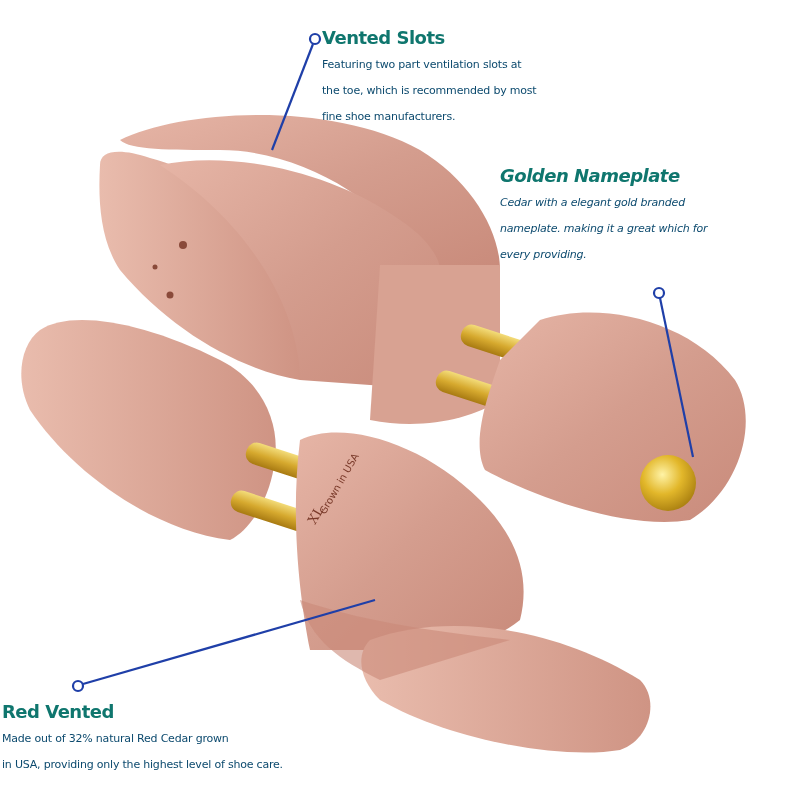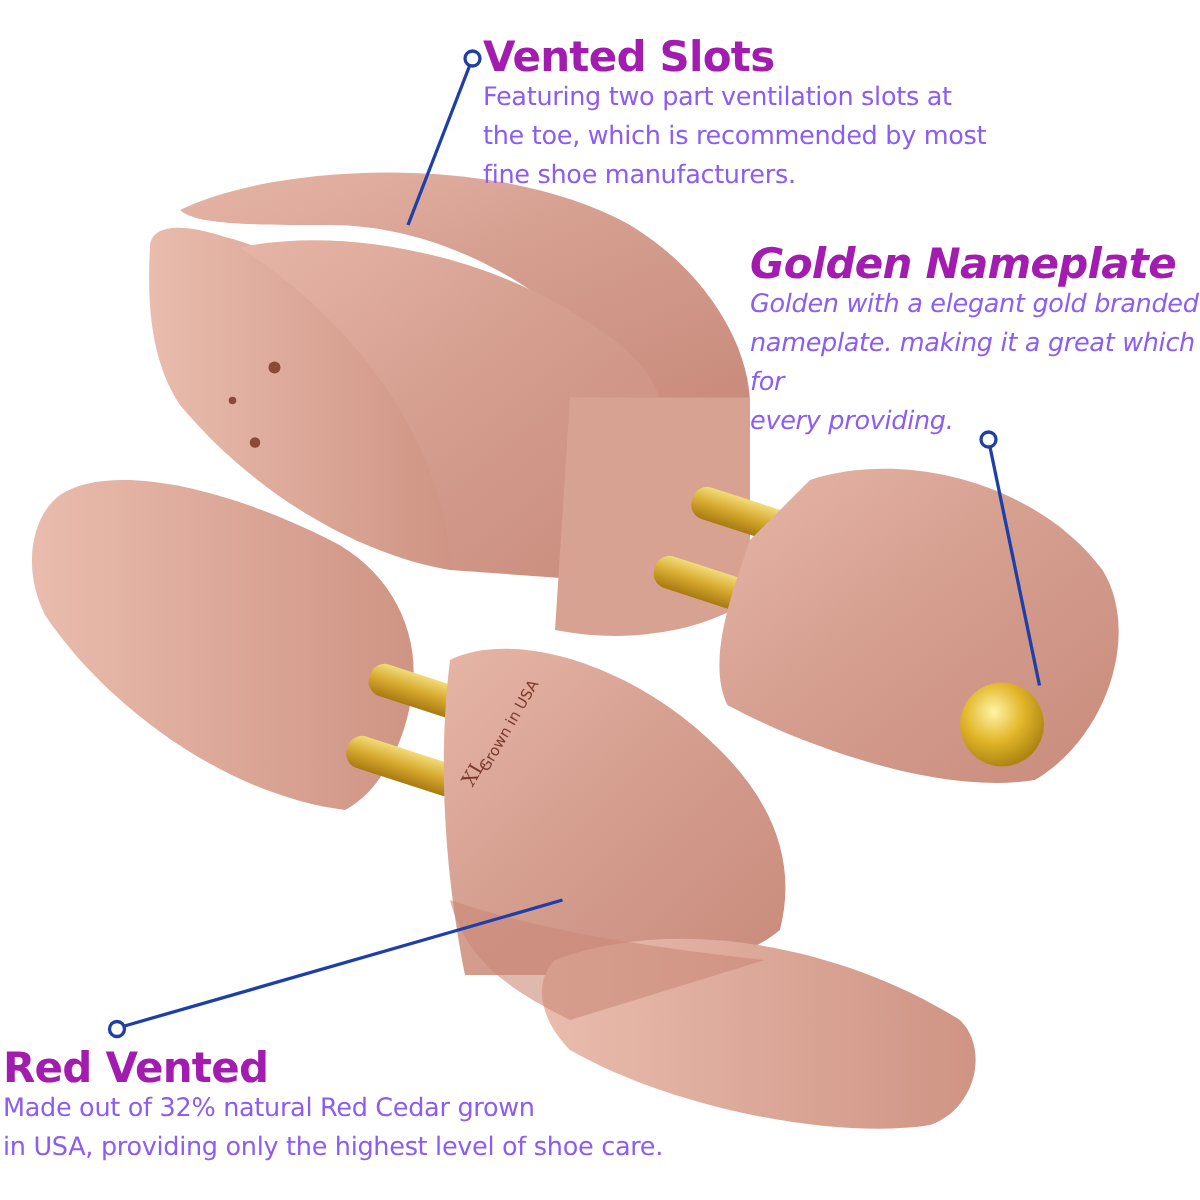--- a/index.html
+++ b/index.html
@@ -1,20 +1,20 @@
 <!DOCTYPE html>
 <html><head>
 <meta charset="utf-8">
 <style>
   html, body { margin:0; padding:0; background:#ffffff; }
   body { width:800px; height:800px; position:relative; overflow:hidden; font-family:"DejaVu Sans", sans-serif; }
   .stage { position:absolute; inset:0; }
   .callout { position:absolute; color:#1d3fa0; }
-  .callout .title { font-weight:bold; color:#a21caf; font-size:28px; letter-spacing:-0.5px; line-height:28px; }
-  .callout .desc { font-size:17px; line-height:26px; color:#8b5cf6; letter-spacing:-0.2px; }
+  .callout .title { font-weight:bold; color:#0f766e; font-size:18px; letter-spacing:-0.5px; line-height:28px; }
+  .callout .desc { font-size:11px; line-height:26px; color:#0c4a6e; letter-spacing:-0.2px; }
   svg.art { position:absolute; left:0; top:0; }
 </style>
 </head>
 <body>
 
 <div class="stage">
 
   <svg class="art" width="800" height="800" viewBox="0 0 800 800">
     <defs>
       <linearGradient id="wood" x1="0" y1="0" x2="1" y2="1">
@@ -77,21 +77,21 @@
 
   <div class="callout" style="left:322px; top:24px;">
     <div class="title">Vented Slots</div>
     <div class="desc">Featuring two part ventilation slots at</div>
     <div class="desc">the toe, which is recommended by most</div>
     <div class="desc">fine shoe manufacturers.</div>
   </div>
 
   <div class="callout" style="left:500px; top:162px;font-style:italic;">
     <div class="title">Golden Nameplate</div>
-    <div class="desc">Golden with a elegant gold branded</div>
+    <div class="desc">Cedar with a elegant gold branded</div>
     <div class="desc">nameplate. making it a great which for</div>
     <div class="desc">every providing.</div>
   </div>
 
   <div class="callout" style="left:2px; top:698px;">
     <div class="title">Red Vented</div>
     <div class="desc">Made out of 32% natural Red Cedar grown</div>
     <div class="desc">in USA, providing only the highest level of shoe care.</div>
   </div>
 

